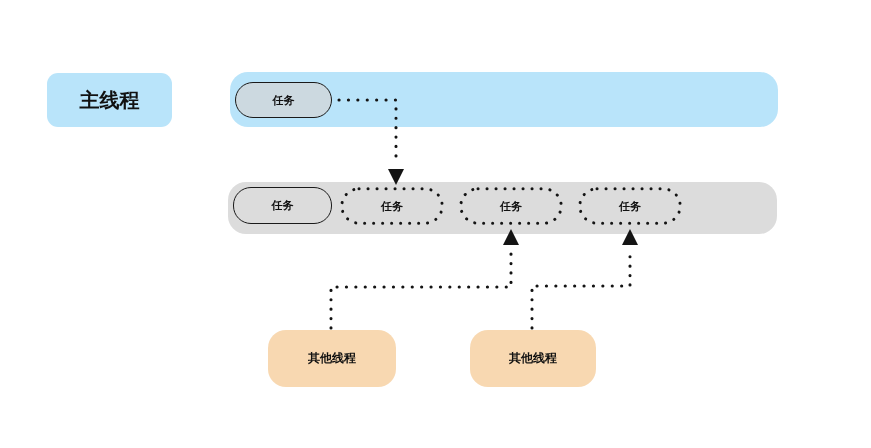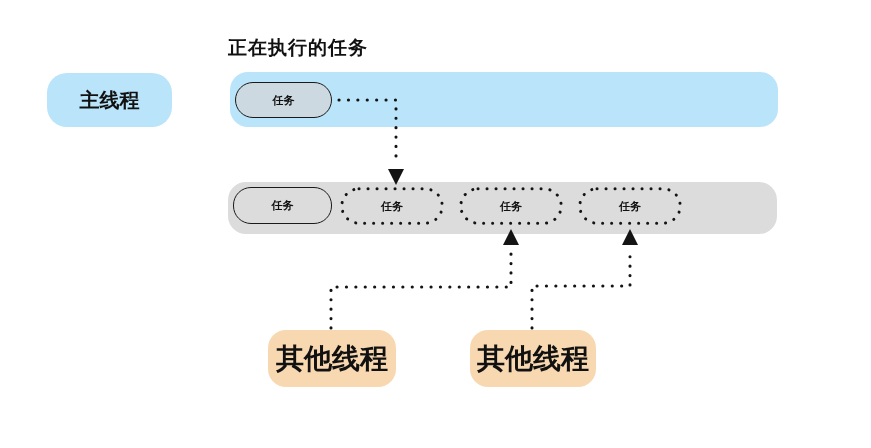--- a/index.html
+++ b/index.html
@@ -28,21 +28,21 @@
   .pill {
     position: absolute;
     display: flex;
     align-items: center;
     justify-content: center;
     font-weight: bold;
     white-space: nowrap;
   }
   .main-label {
     left: 47px; top: 73px; width: 125px; height: 54px;
-    background: #b9e4fa; border-radius: 20px; font-size: 20px;
+    background: #b9e4fa; border-radius: 11px; font-size: 20px;
   }
   .queue-label {
     position: absolute;
     left: 14px; top: 187px; width: 188px;
     text-align: center;
     font-weight: bold;
     font-size: 19px;
     line-height: 21px;
   }
   .task {
@@ -80,42 +80,41 @@
     fill: none;
     stroke: #141414;
     stroke-width: 3;
     stroke-dasharray: 0.1 8.9;
     stroke-linecap: round;
   }
   .overlay { position: absolute; left: 0; top: 0; pointer-events: none; }
   .orange {
     background: #f8d8b1;
     border-radius: 18px;
-    font-size: 28px;
+    font-size: 12px;
     height: 57px; top: 330px;
   }
   .orange.left  { left: 268px; width: 128px; }
   .orange.right { left: 470px; width: 126px; }
   .watermark {
     position: absolute;
     right: 13px; top: 401px;
     font-size: 25px;
     font-weight: bold;
     letter-spacing: 1px;
     color: #c3c3c3;
     text-shadow: 1px 1px 0 #ffffff, -1px -1px 0 #8d8d8d;
     white-space: nowrap;
   }
 </style>
 </head>
 <body>
 
 <div class="canvas">
 
-  <div class="title">正在执行的任务</div>
 
   <div class="pill main-label">主线程</div>
   <div class="bar blue"></div>
 
   <div class="queue-label">
   </div>
   <div class="bar gray"></div>
 
   <svg class="overlay" width="871" height="448" viewBox="0 0 871 448">
 

